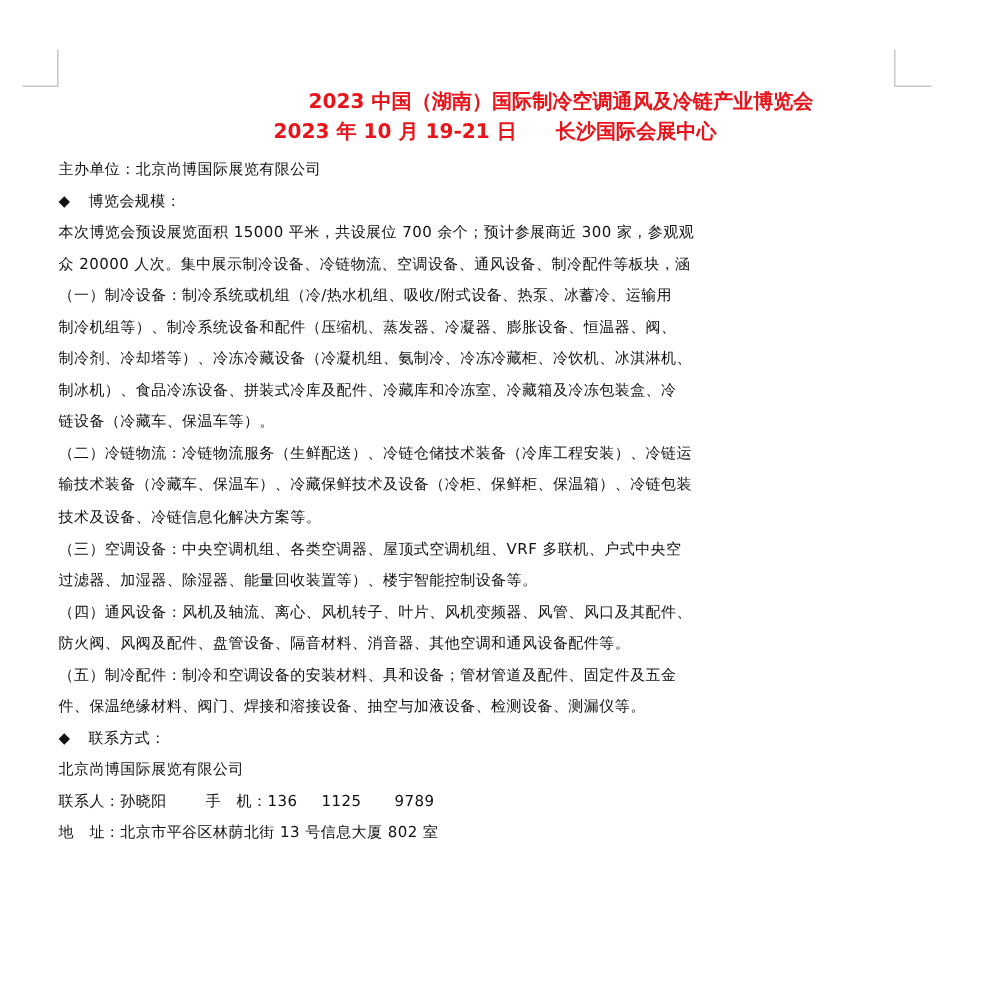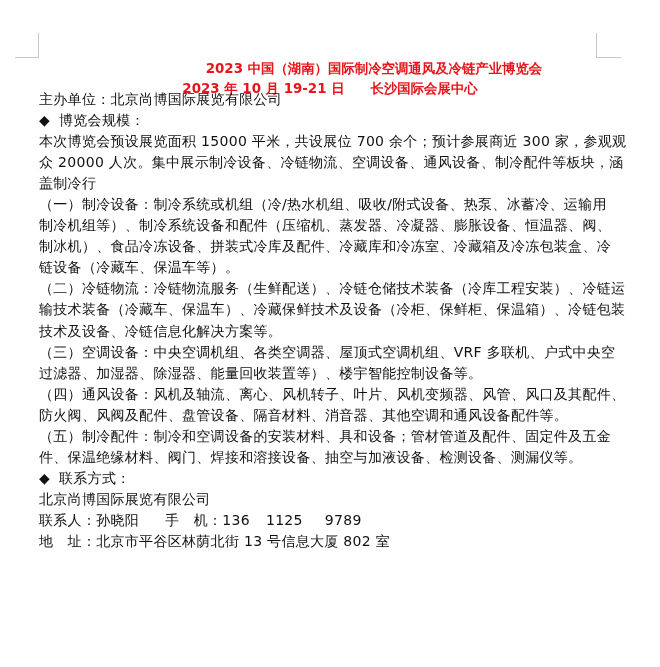--- a/index.html
+++ b/index.html
@@ -12,22 +12,22 @@
   #corner-left .h { left: 15px; top: 57px; width: 24px; }
   #corner-right .v { left: 596px; top: 33px; height: 25px; }
   #corner-right .h { left: 596px; top: 57px; width: 25px; }
 
   .title { position: absolute; left: 0; width: 660px; text-align: center;
            color: #e8141c; font-weight: bold; font-size: 13.4px; line-height: 20px; }
   #title-1 { top: 59px; margin-left: 44px; }
   #title-2 { top: 79px; text-align: center; }
   #title-2 .gap { display: inline-block; width: 26px; }
 
-  .body { position: absolute; left: 39px; top: 89px; width: 560px;
-          font-size: 14px; line-height: 21.05px; letter-spacing: 0.3px; }
+  .body { position: absolute; left: 39px; top: 103px; width: 560px;
+          font-size: 10px; line-height: 21.05px; letter-spacing: 0.3px; }
   .line { white-space: nowrap; height: 21.05px; }
   .bullet { display: inline-block; width: 20px; }
   .sp { display: inline-block; }
 </style>
 </head>
 <body>
 
 <div id="corner-left" class="corner">
   <div class="v"></div>
   <div class="h"></div>
@@ -43,26 +43,26 @@
 </div>
 
 <div class="body">
   <div class="line">主办单位：北京尚博国际展览有限公司</div>
 
   <div class="line">
     <span class="bullet">◆</span><span>博览会规模：</span>
   </div>
   <div class="line">本次博览会预设展览面积 15000 平米，共设展位 700 余个；预计参展商近 300 家，参观观</div>
   <div class="line">众 20000 人次。集中展示制冷设备、冷链物流、空调设备、通风设备、制冷配件等板块，涵</div>
-  <div class="line">盖制冷行</div>
 
 
   <div>
     <div class="line">（一）制冷设备：制冷系统或机组（冷/热水机组、吸收/附式设备、热泵、冰蓄冷、运输用</div>
     <div class="line">制冷机组等）、制冷系统设备和配件（压缩机、蒸发器、冷凝器、膨胀设备、恒温器、阀、</div>
+    <div class="line">制冷剂、冷却塔等）、冷冻冷藏设备（冷凝机组、氨制冷、冷冻冷藏柜、冷饮机、冰淇淋机、</div>
     <div class="line">制冰机）、食品冷冻设备、拼装式冷库及配件、冷藏库和冷冻室、冷藏箱及冷冻包装盒、冷</div>
     <div class="line">链设备（冷藏车、保温车等）。</div>
   </div>
   <div>
     <div class="line">（二）冷链物流：冷链物流服务（生鲜配送）、冷链仓储技术装备（冷库工程安装）、冷链运</div>
     <div class="line">输技术装备（冷藏车、保温车）、冷藏保鲜技术及设备（冷柜、保鲜柜、保温箱）、冷链包装</div>
     <div class="line">技术及设备、冷链信息化解决方案等。</div>
   </div>
   <div>
     <div class="line">（三）空调设备：中央空调机组、各类空调器、屋顶式空调机组、VRF 多联机、户式中央空</div>

